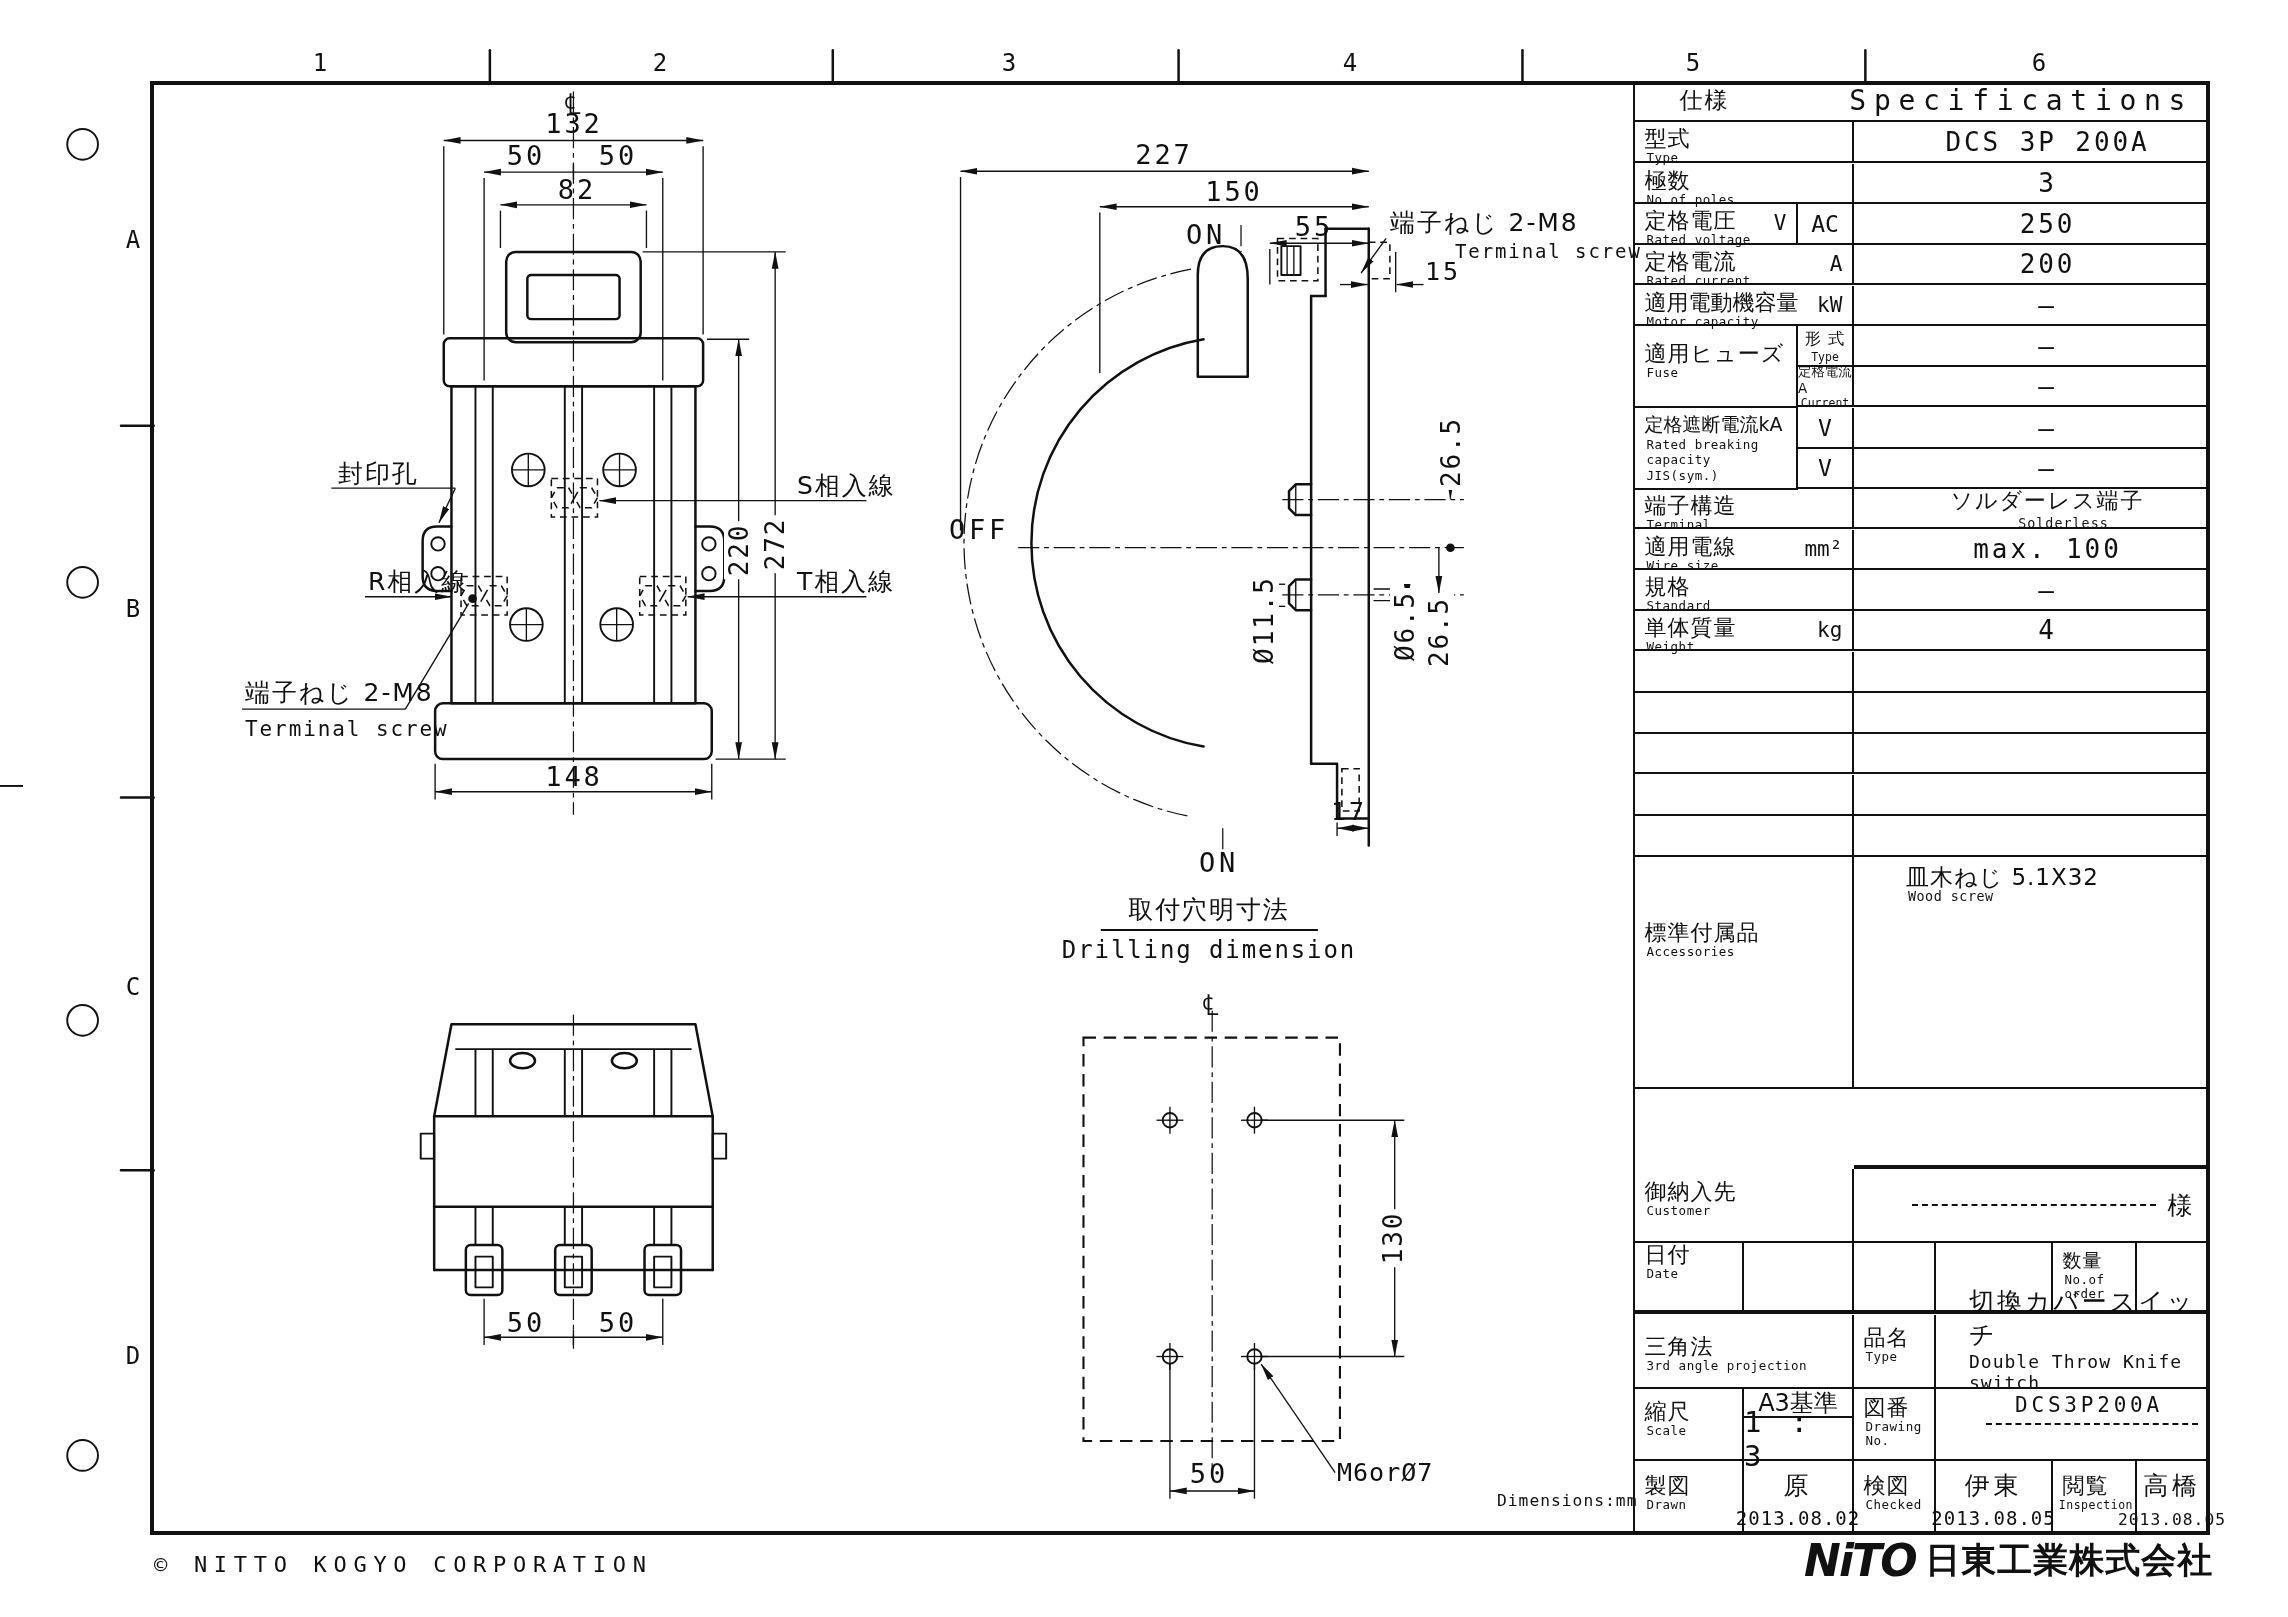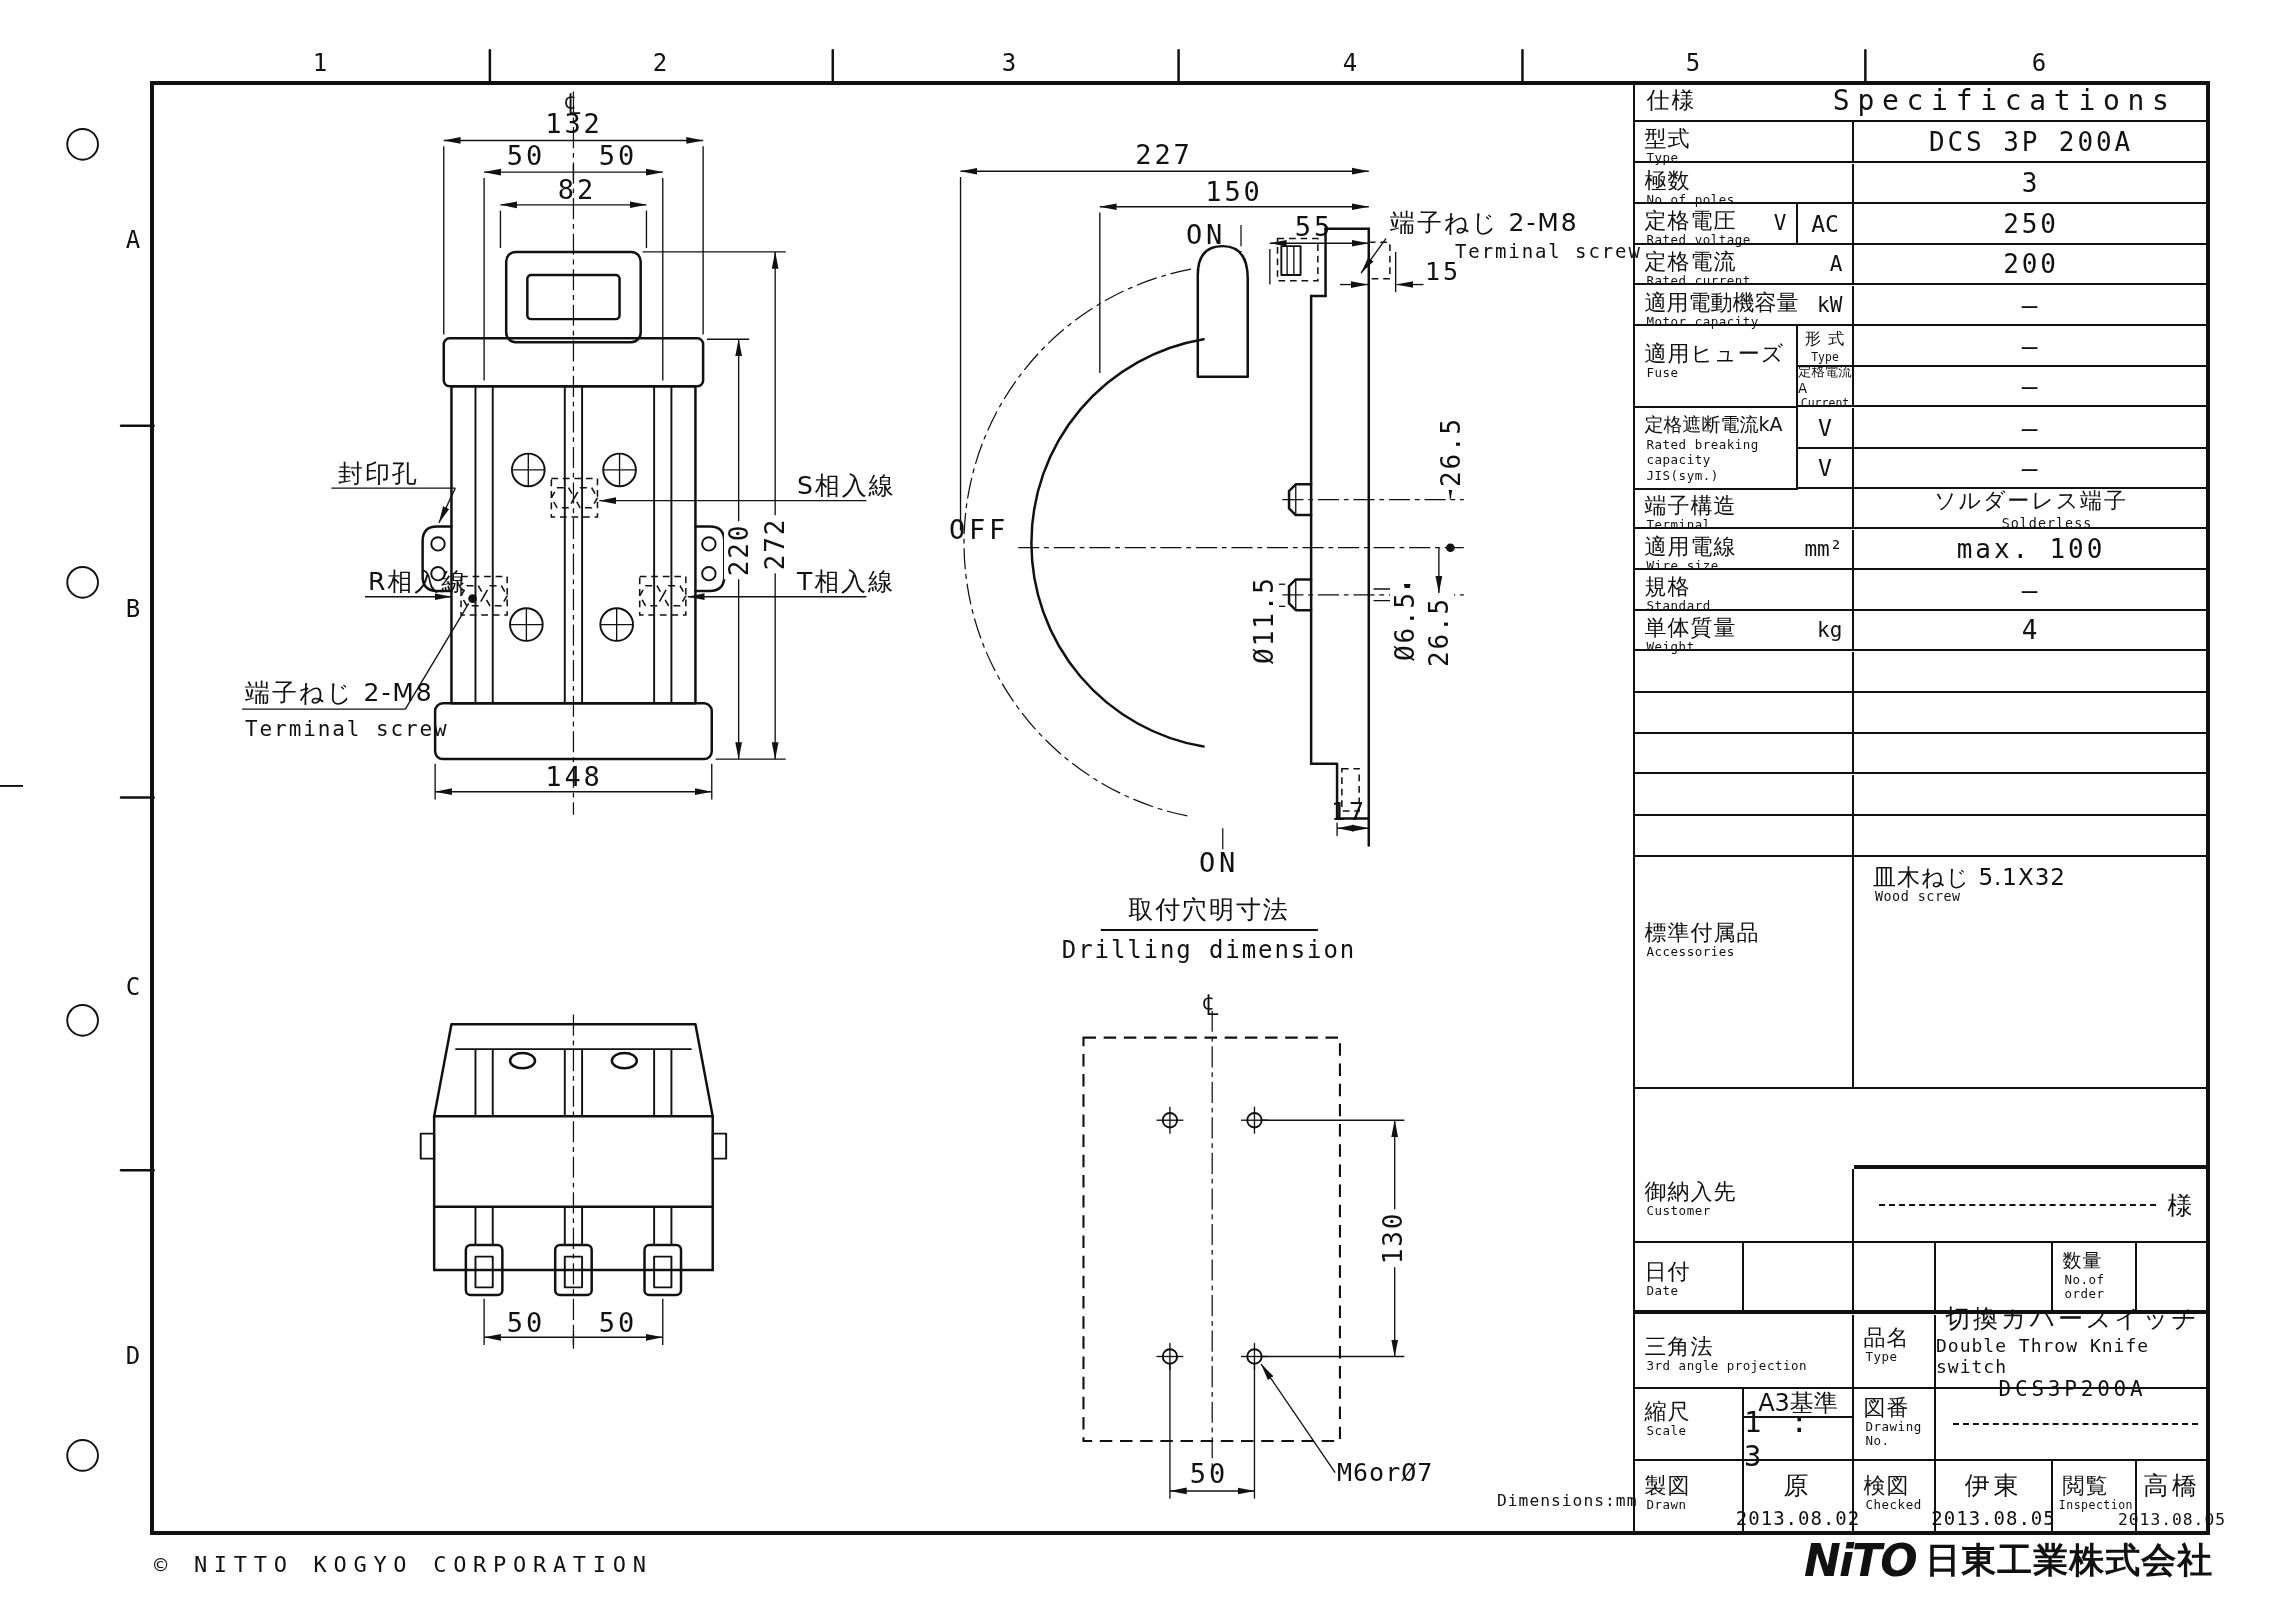--- a/index.html
+++ b/index.html
@@ -25,21 +25,21 @@
   .jp{font-family:"DejaVu Sans","Liberation Sans",sans-serif;font-size:25px;letter-spacing:1.9px;}
   .en{font-size:21px;letter-spacing:1.9px;}
   .onoff{font-size:27px;letter-spacing:3.8px;}
   .gridlab{position:absolute;transform:translate(-50%,-50%);font-size:24px;}
   .note{font-size:16.3px;letter-spacing:1px;}
   
   .spec{position:absolute;left:1633px;top:81px;width:576px;height:1454px;
         border-left:2.9px solid #111;box-sizing:border-box;}
   .cell{position:absolute;box-sizing:border-box;border-right:2.4px solid #111;
         border-bottom:2.4px solid #111;}
-  .nr{border-right:none;}
+  .nr{border-right:none;padding-left:33px;}
   .nb{border-bottom:none;}
   .tb{border-bottom:4.3px solid #111;}
   .sj{font-family:"DejaVu Sans","Liberation Sans",sans-serif;font-size:22px;
       line-height:25px;padding:3.8px 0 0 9.6px;letter-spacing:1px;white-space:nowrap;}
   .se{font-size:12.5px;line-height:14.4px;padding-left:11.5px;letter-spacing:0.5px;white-space:nowrap;}
   .su{position:absolute;top:6.7px;right:9.6px;font-size:21px;}
   .cv{display:flex;align-items:center;justify-content:center;
       font-size:26px;letter-spacing:2.9px;}
   .cv2{display:flex;flex-direction:column;align-items:center;justify-content:center;}
   .cv2 .l1{font-family:"DejaVu Sans",sans-serif;font-size:22px;letter-spacing:1.9px;}
@@ -506,21 +506,21 @@
     <div class="cell" style="left:0;top:1088px;width:219px;height:74px">
       <div class="sj" style="padding-top:9.6px">御納入先</div>
       <div class="se">Customer</div>
     </div>
     <div class="cell nr custcell" style="left:219px;top:1088px;width:354px;height:74px">
       <div class="dashline" style="margin-left:25px"></div>
       <span class="sfx">様</span>
     </div>
 
     <div class="cell tb" style="left:0;top:1161px;width:109px;height:72px">
-      <div class="sj" style="padding-top:17px">日付</div>
+      <div class="sj" style="padding-top:0">日付</div>
       <div class="se">Date</div>
     </div>
     <div class="cell tb" style="left:109px;top:1161px;width:110px;height:72px"></div>
     <div class="cell tb" style="left:219px;top:1161px;width:82px;height:72px"></div>
     <div class="cell tb" style="left:301px;top:1161px;width:117px;height:72px"></div>
     <div class="cell tb" style="left:418px;top:1161px;width:84px;height:72px">
       <div class="sj" style="padding-top:5.8px;font-size:19px">数量</div>
       <div class="se">No.of</div>
       <div class="se">order</div>
     </div>

